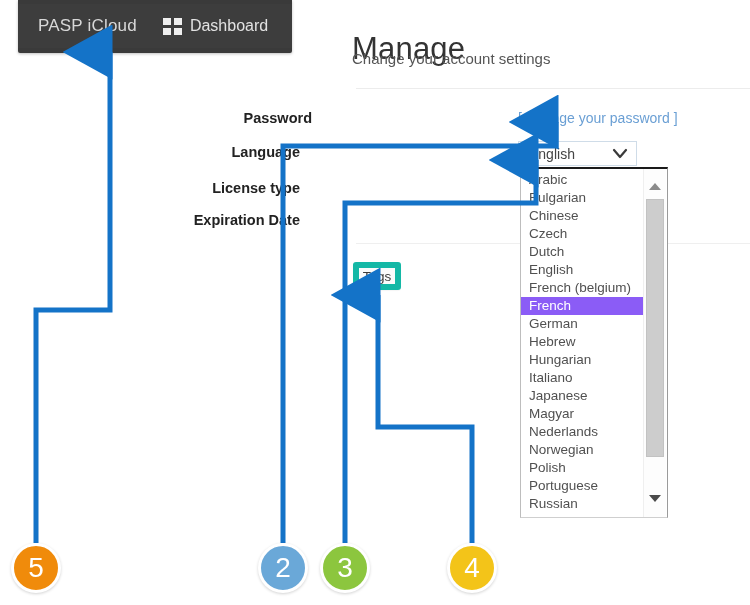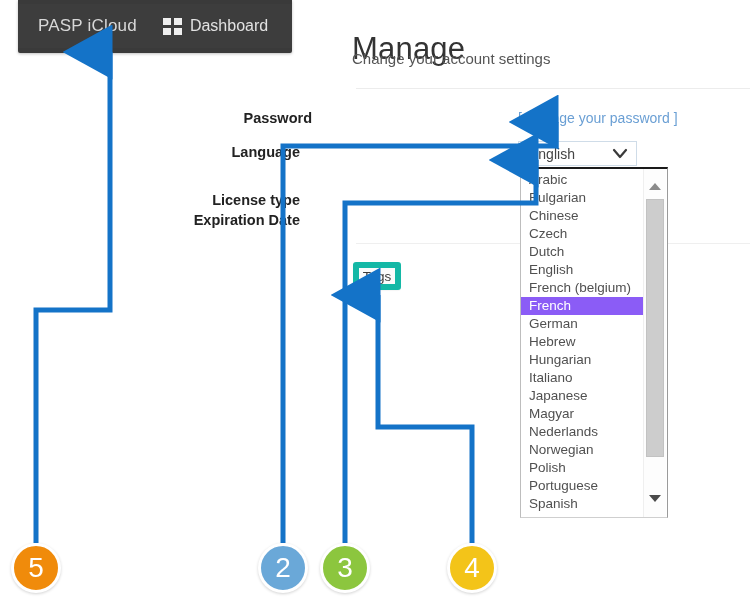--- a/index.html
+++ b/index.html
@@ -107,21 +107,21 @@
     position: absolute;
     right: 0;
     top: 0;
     font-size: 14.5px;
     color: #222;
     font-weight: bold;
     white-space: nowrap;
   }
   #row-password  { top: 110px; padding-left: 12px; }
   #row-language  { top: 144px; }
-  #row-license   { top: 180px; margin-top: 12px; }
+  #row-license   { top: 180px; }
   #row-expiry    { top: 212px; }
 
   #change-password-link {
     position: absolute;
     left: 518px;
     top: 110px;
     font-size: 14px;
     color: #6a9fd4;
     white-space: nowrap;
     text-decoration: none;
@@ -318,20 +318,21 @@
       <div class="dd-option">German</div>
       <div class="dd-option">Hebrew</div>
       <div class="dd-option">Hungarian</div>
       <div class="dd-option">Italiano</div>
       <div class="dd-option">Japanese</div>
       <div class="dd-option">Magyar</div>
       <div class="dd-option">Nederlands</div>
       <div class="dd-option">Norwegian</div>
       <div class="dd-option">Polish</div>
       <div class="dd-option">Portuguese</div>
+      <div class="dd-option">Russian</div>
       <div class="dd-option">Spanish</div>
     </div>
   <div id="dd-scrollbar">
     <div id="dd-sb-up">
         <span class="sb-arrow up"></span>
       </div>
     <div id="dd-sb-thumb"></div>
     <div id="dd-sb-down">
         <span class="sb-arrow down"></span>
       </div>

